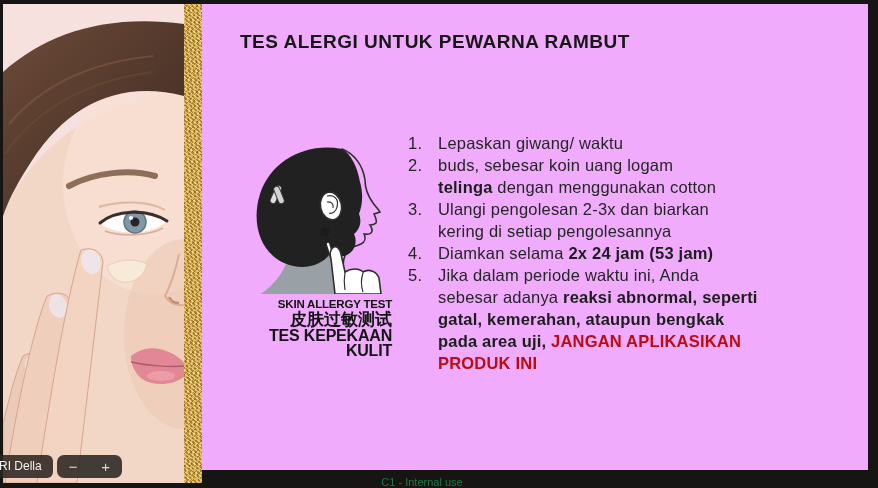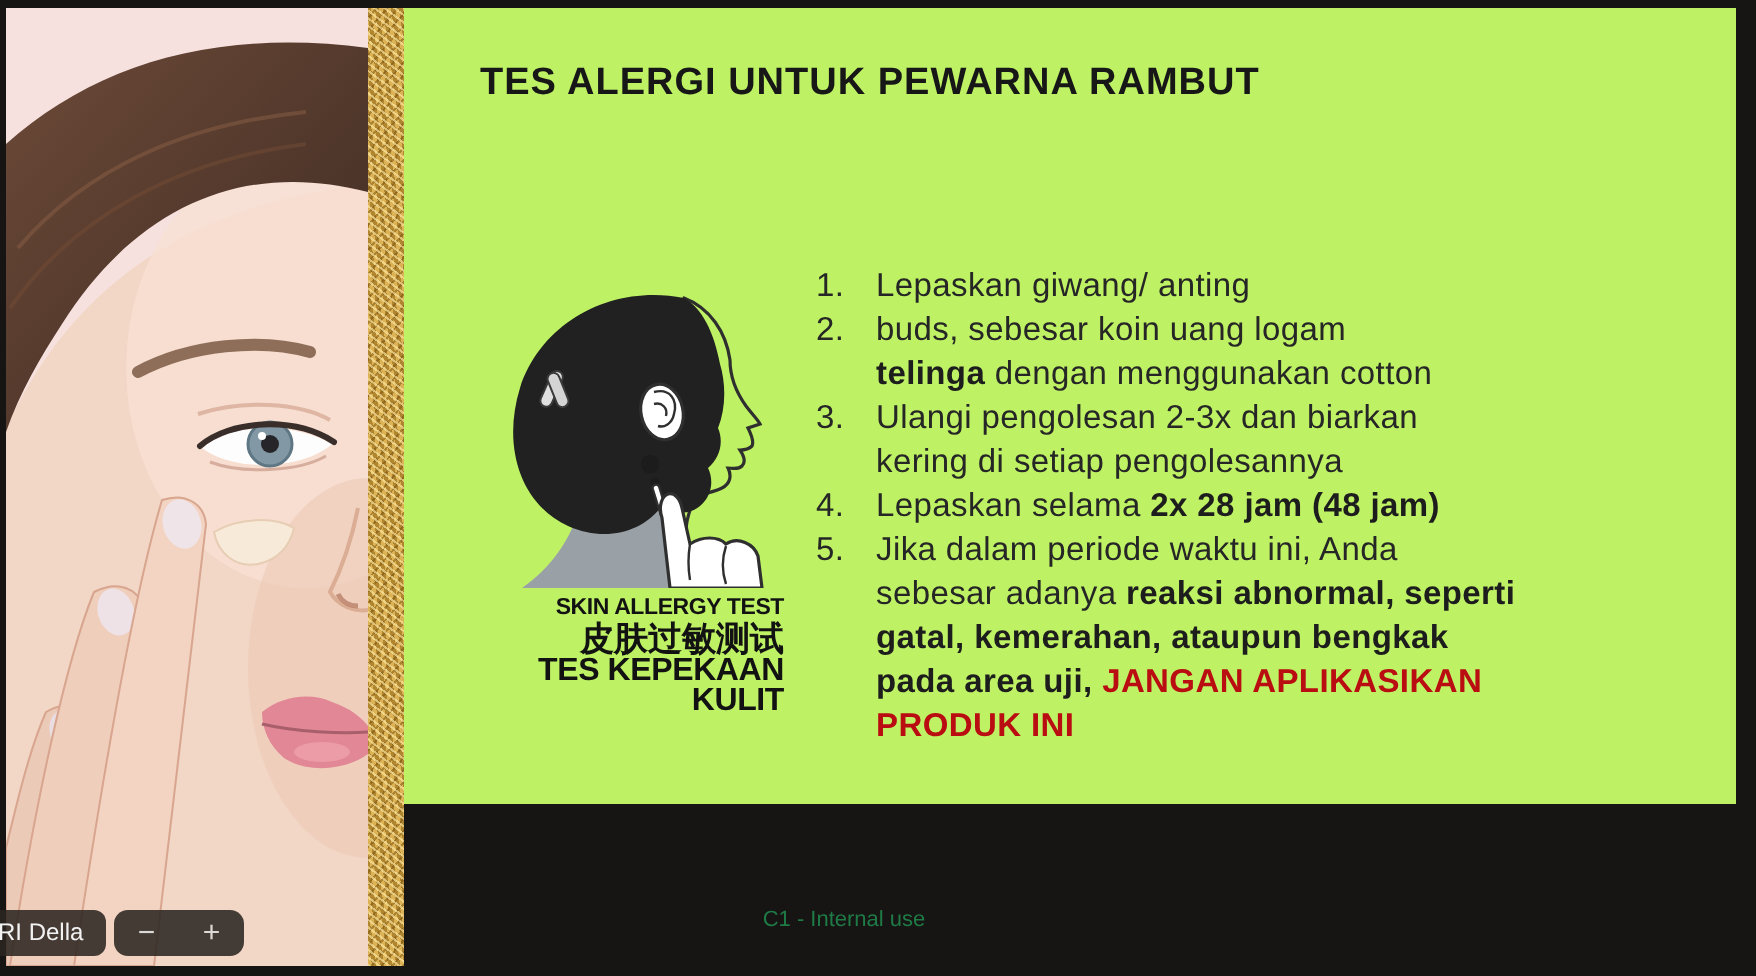--- a/index.html
+++ b/index.html
@@ -15,21 +15,21 @@
   
   .gold-strip{position:absolute;left:184px;top:4px;width:18px;height:479px;
     background-color:var(--gold);
     background-image:
       repeating-linear-gradient(37deg, rgba(255,236,170,.6) 0 1px, rgba(0,0,0,0) 1px 3px),
       repeating-linear-gradient(-49deg, rgba(110,72,8,.45) 0 1px, rgba(0,0,0,0) 1px 4px),
       repeating-linear-gradient(82deg, rgba(255,215,120,.4) 0 2px, rgba(140,95,20,.35) 2px 4px);
   }
 
   
-  .slide{position:absolute;left:202px;top:4px;width:666px;height:398px;background:#bef264;}
+  .slide{position:absolute;left:202px;top:4px;width:666px;height:466px;background:#f0abfc;}
   .slide-title{position:absolute;left:38px;top:26px;margin:0;font-size:19px;line-height:1.25;
     font-weight:700;color:#171717;letter-spacing:.5px;white-space:nowrap;}
 
   
   .illustration{position:absolute;left:40px;top:140px;width:150px;text-align:right;}
   .illustration svg{display:block;margin:0 auto;}
   .illu-caption{margin-top:3px;color:#121212;font-weight:700;}
   .cap-l1{font-size:11.5px;line-height:15px;letter-spacing:-.2px;}
   .cap-l2{font-size:17px;line-height:16px;}
   .cap-l3{font-size:16px;line-height:15px;letter-spacing:-.2px;}
@@ -37,21 +37,21 @@
   
   .steps{position:absolute;left:206px;top:128px;width:460px;font-size:16.5px;line-height:22px;
     color:#262626;letter-spacing:.2px;}
   .step{display:flex;}
   .step-num{flex:none;width:30px;}
   .step-body{flex:1;}
   .sg-b{font-weight:700;color:#1d1d1d;}
   .sg-r{font-weight:700;color:var(--red);text-align:right;}
 
   
-  .slide-footer{position:absolute;left:130px;top:450px;width:180px;text-align:center;
+  .slide-footer{position:absolute;left:130px;top:472px;width:180px;text-align:center;
     font-size:11px;color:var(--green);}
 
   
   .name-tag{position:absolute;left:-12px;top:455px;height:23px;line-height:23px;
     padding:0 11px;border-radius:6px;background:rgba(44,38,33,.88);
     color:#f2f2f2;font-size:12px;white-space:nowrap;z-index:5;}
   .zoom-pill{position:absolute;left:57px;top:455px;width:65px;height:23px;border-radius:7px;
     background:rgba(48,42,37,.9);display:flex;align-items:center;z-index:5;}
   .zoom-btn{flex:1;height:100%;background:none;border:none;padding:0;margin:0;
     color:#dcd9d6;font-size:15px;line-height:23px;cursor:pointer;}
@@ -142,41 +142,41 @@
         <div class="cap-l1">SKIN ALLERGY TEST</div>
         <div class="cap-l2">皮肤过敏测试</div>
         <div class="cap-l3">TES KEPEKAAN KULIT</div>
       </div>
     </div>
 
     <div class="steps">
         <div class="step">
           <span class="step-num">1.</span>
           <span class="step-body">
-            <div><span class="sg-n">Lepaskan giwang/ anting</span></div>
+            <div><span class="sg-n">Lepaskan giwang/ waktu</span></div>
           </span>
         </div>
         <div class="step">
           <span class="step-num">2.</span>
           <span class="step-body">
             <div><span class="sg-n">buds, sebesar koin uang logam</span></div>
             <div><span class="sg-b">telinga</span><span class="sg-n"> dengan menggunakan cotton</span></div>
           </span>
         </div>
         <div class="step">
           <span class="step-num">3.</span>
           <span class="step-body">
             <div><span class="sg-n">Ulangi pengolesan 2-3x dan biarkan</span></div>
             <div><span class="sg-n">kering di setiap pengolesannya</span></div>
           </span>
         </div>
         <div class="step">
           <span class="step-num">4.</span>
           <span class="step-body">
-            <div><span class="sg-n">Lepaskan selama </span><span class="sg-b">2x 28 jam (48 jam)</span></div>
+            <div><span class="sg-n">Diamkan selama </span><span class="sg-b">2x 24 jam (53 jam)</span></div>
           </span>
         </div>
         <div class="step">
           <span class="step-num">5.</span>
           <span class="step-body">
             <div><span class="sg-n">Jika dalam periode waktu ini, Anda</span></div>
             <div><span class="sg-n">sebesar adanya </span><span class="sg-b">reaksi abnormal, seperti</span></div>
             <div><span class="sg-b">gatal, kemerahan, ataupun bengkak</span></div>
             <div><span class="sg-b">pada area uji,</span><span class="sg-n"> </span><span class="sg-r">JANGAN APLIKASIKAN</span></div>
             <div><span class="sg-r">PRODUK INI</span></div>

